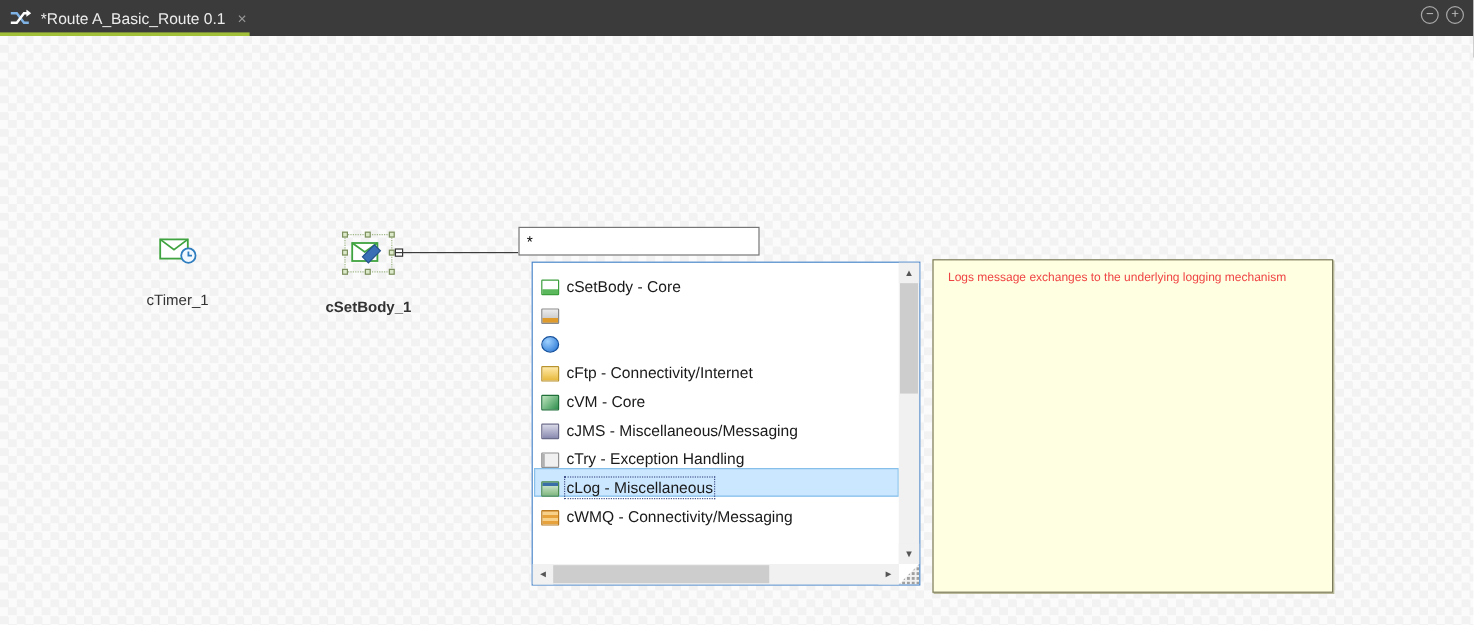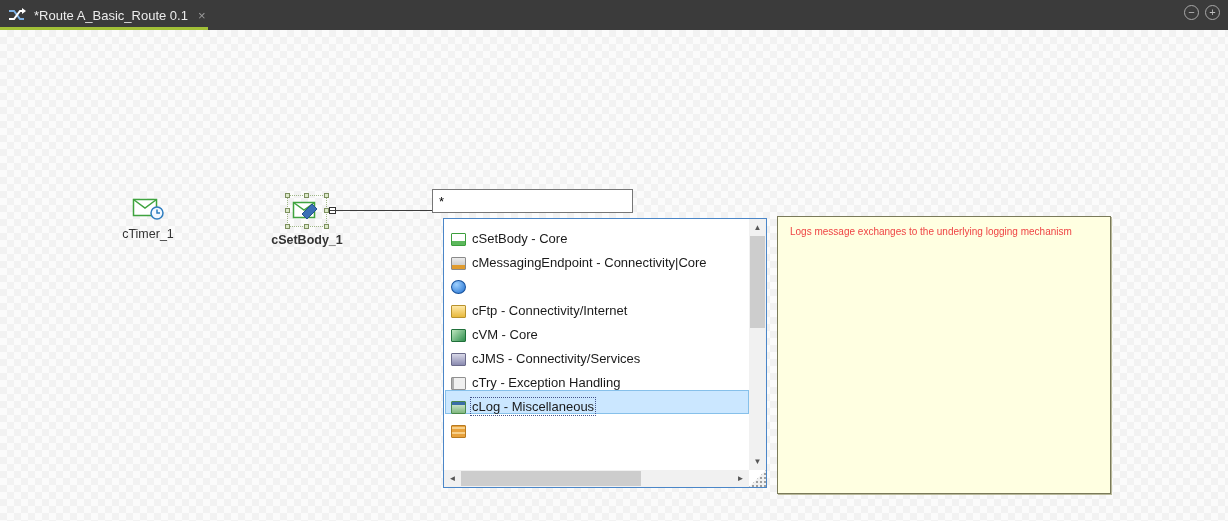--- a/index.html
+++ b/index.html
@@ -22,21 +22,21 @@
   .win-btns{position:absolute;right:8px;top:5px;display:flex;gap:6px}
   .circle-btn{width:15px;height:15px;border:1px solid #a8a8a8;border-radius:50%;color:#c0c0c0;
     font-size:11px;line-height:12px;text-align:center;cursor:pointer}
 
   
   .canvas{position:absolute;left:0;top:30px;right:0;bottom:0;
     background:conic-gradient(#f2f2f2 90deg,#fbfbfb 90deg 180deg,#f2f2f2 180deg 270deg,#fbfbfb 270deg);
     background-size:14px 14px}
 
   .node{position:absolute;display:flex;flex-direction:column;align-items:center}
-  .node-label{font-size:12.5px;color:#333;margin-top:6px;white-space:nowrap}
+  .node-label{font-size:12.5px;color:#333;margin-top:22px;white-space:nowrap}
 
   .sel-box{position:relative;padding:4px;border:1px dotted #a0b887}
   .h{position:absolute;width:5px;height:5px;background:#dce9c8;border:1px solid #7c8f5e}
   .h-nw{left:-3px;top:-3px}.h-n{left:50%;margin-left:-3px;top:-3px}.h-ne{right:-3px;top:-3px}
   .h-w{left:-3px;top:50%;margin-top:-3px}.h-e{right:-3px;top:50%;margin-top:-3px}
   .h-sw{left:-3px;bottom:-3px}.h-s{left:50%;margin-left:-3px;bottom:-3px}.h-se{right:-3px;bottom:-3px}
   .anchor{position:absolute;right:-10px;top:50%;margin-top:-4px;width:7px;height:7px;background:#fff;border:1px solid #333}
 
   .wire{position:absolute;height:1px;background:#3c3c3c}
 
@@ -134,47 +134,47 @@
   <input class="conn-input" type="text" style="left: 432px; top: 159px;" value="*">
 
   <div class="dropdown" style="left:443px;top:188px;width:324px;height:270px;">
     <div class="dd-rows">
       <div class="dd-row">
         <span class="dd-icon" data-icon="csetbody-list-icon"></span>
         <span class="dd-label">cSetBody - Core</span>
       </div>
       <div class="dd-row">
         <span class="dd-icon" data-icon="cmessagingendpoint-icon"></span>
-        <span class="dd-label">cMessagingEndpoint - Connectivity|Core</span>
       </div>
       <div class="dd-row">
         <span class="dd-icon" data-icon="crest-icon"></span>
       </div>
       <div class="dd-row">
         <span class="dd-icon" data-icon="cftp-icon"></span>
         <span class="dd-label">cFtp - Connectivity/Internet</span>
       </div>
       <div class="dd-row">
         <span class="dd-icon" data-icon="cvm-icon"></span>
         <span class="dd-label">cVM - Core</span>
       </div>
       <div class="dd-row">
         <span class="dd-icon" data-icon="cjms-icon"></span>
-        <span class="dd-label">cJMS - Connectivity/Services</span>
+        <span class="dd-label">cJMS - Miscellaneous/Messaging</span>
       </div>
       <div class="dd-row">
         <span class="dd-icon" data-icon="ctry-icon"></span>
         <span class="dd-label">cTry - Exception Handling</span>
       </div>
       <div class="dd-row selected">
         <span class="dd-icon" data-icon="clog-list-icon"></span>
         <span class="dd-label">cLog - Miscellaneous</span>
       </div>
       <div class="dd-row">
         <span class="dd-icon" data-icon="cwmq-icon"></span>
+        <span class="dd-label">cWMQ - Connectivity/Messaging</span>
       </div>
     </div>
 
     <div class="vscroll">
       <div class="sb-btn sb-up">▲</div>
       <div class="vthumb"></div>
       <div class="sb-btn sb-downb">▼</div>
     </div>
     <div class="hscroll">
       <div class="sb-btn sb-left">◄</div>

